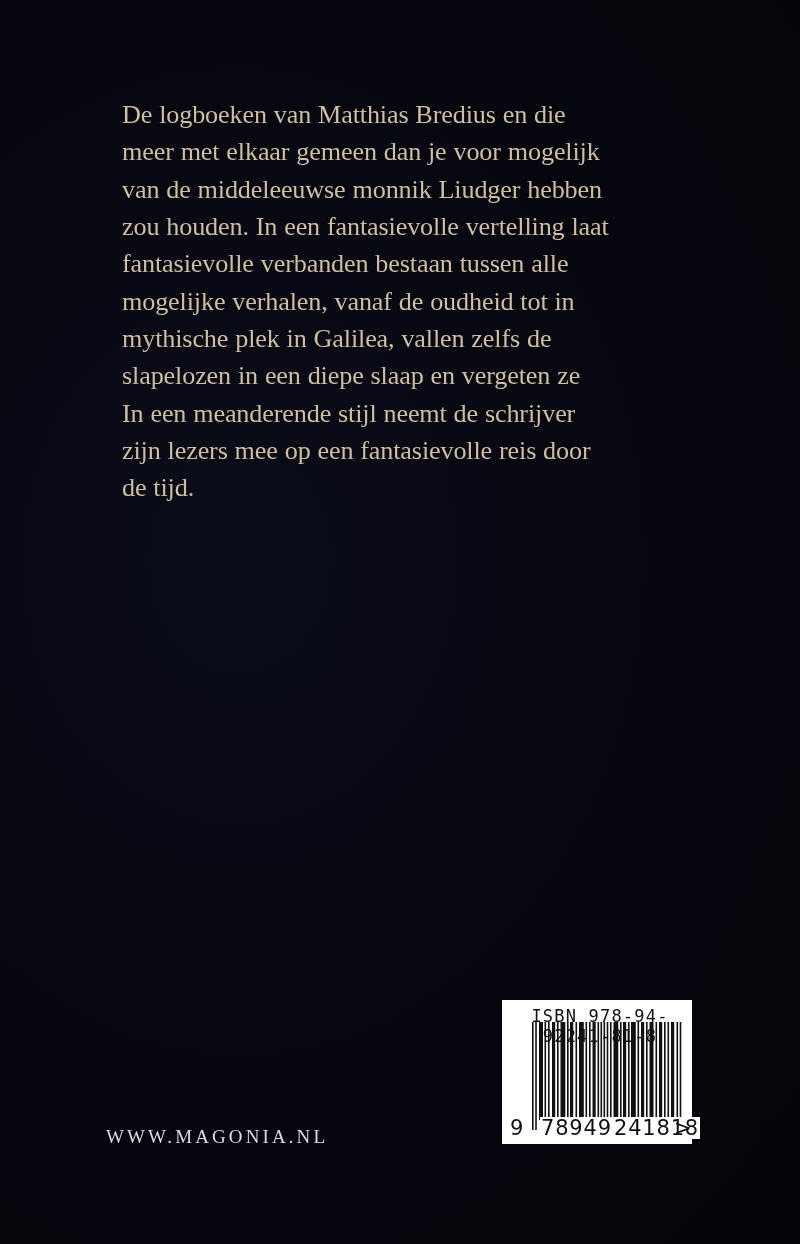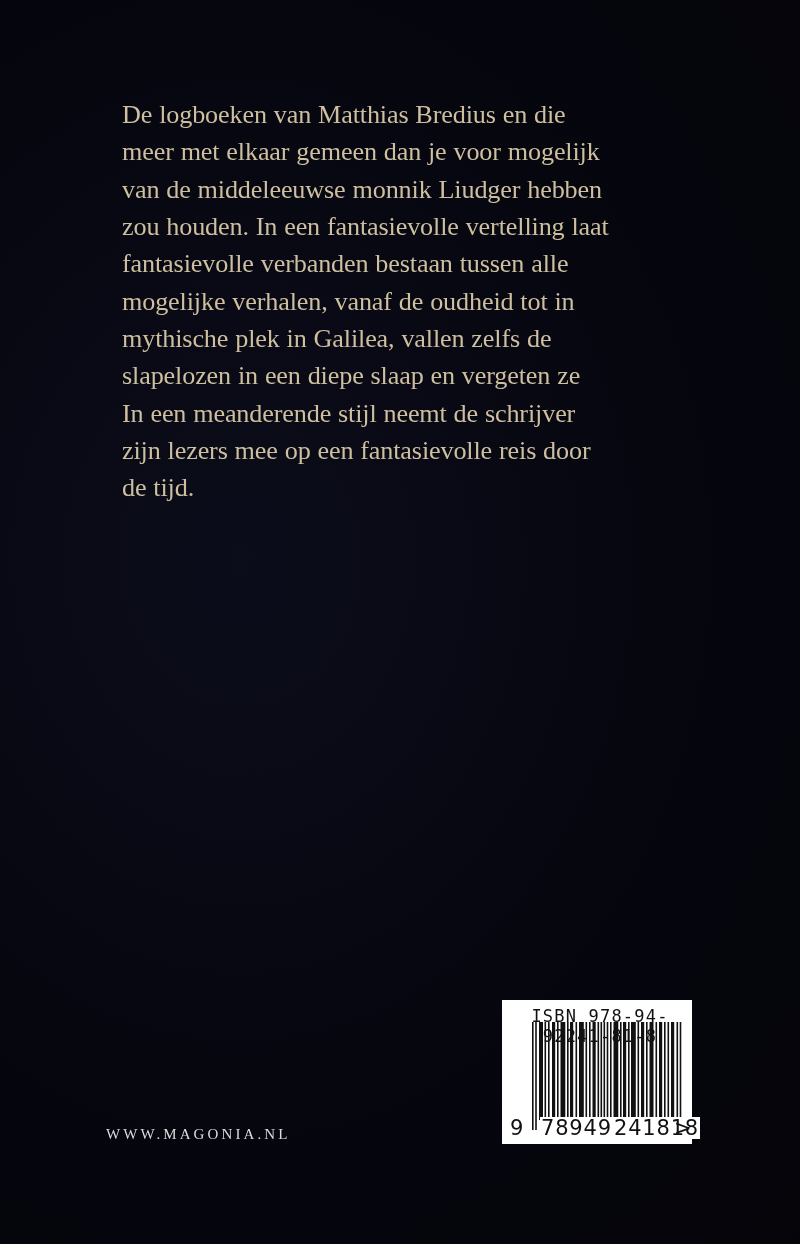--- a/index.html
+++ b/index.html
@@ -33,21 +33,21 @@
   }
   .blurb .line {
     display: block;
     white-space: nowrap;
   }
   .website {
     position: absolute;
     left: 106px;
     top: 1126px;
     color: #dcdcdc;
-    font-size: 15px;
+    font-size: 19px;
     letter-spacing: 3.1px;
     white-space: nowrap;
   }
   .barcode {
     position: absolute;
     left: 502px;
     top: 1000px;
     width: 190px;
     height: 144px;
     background: #ffffff;

